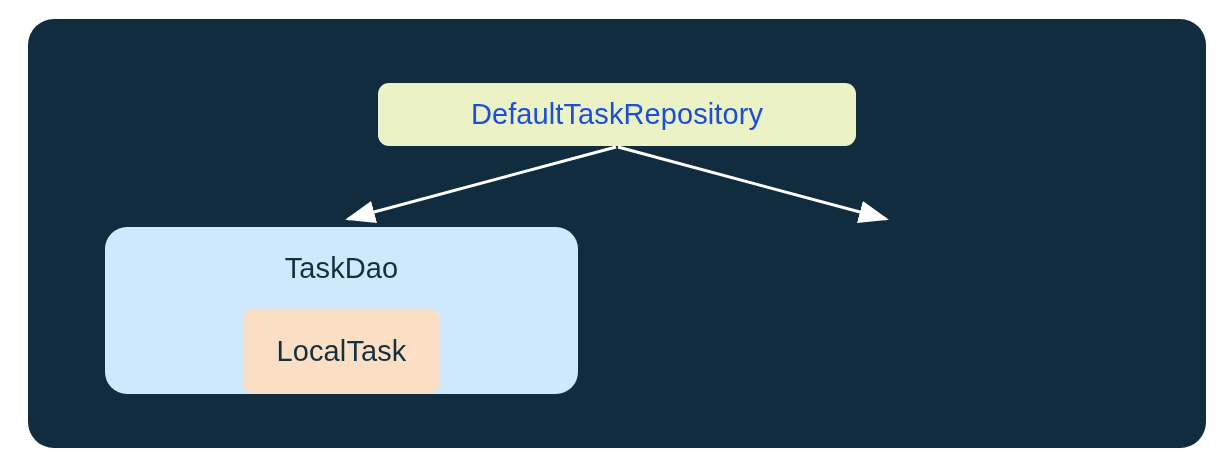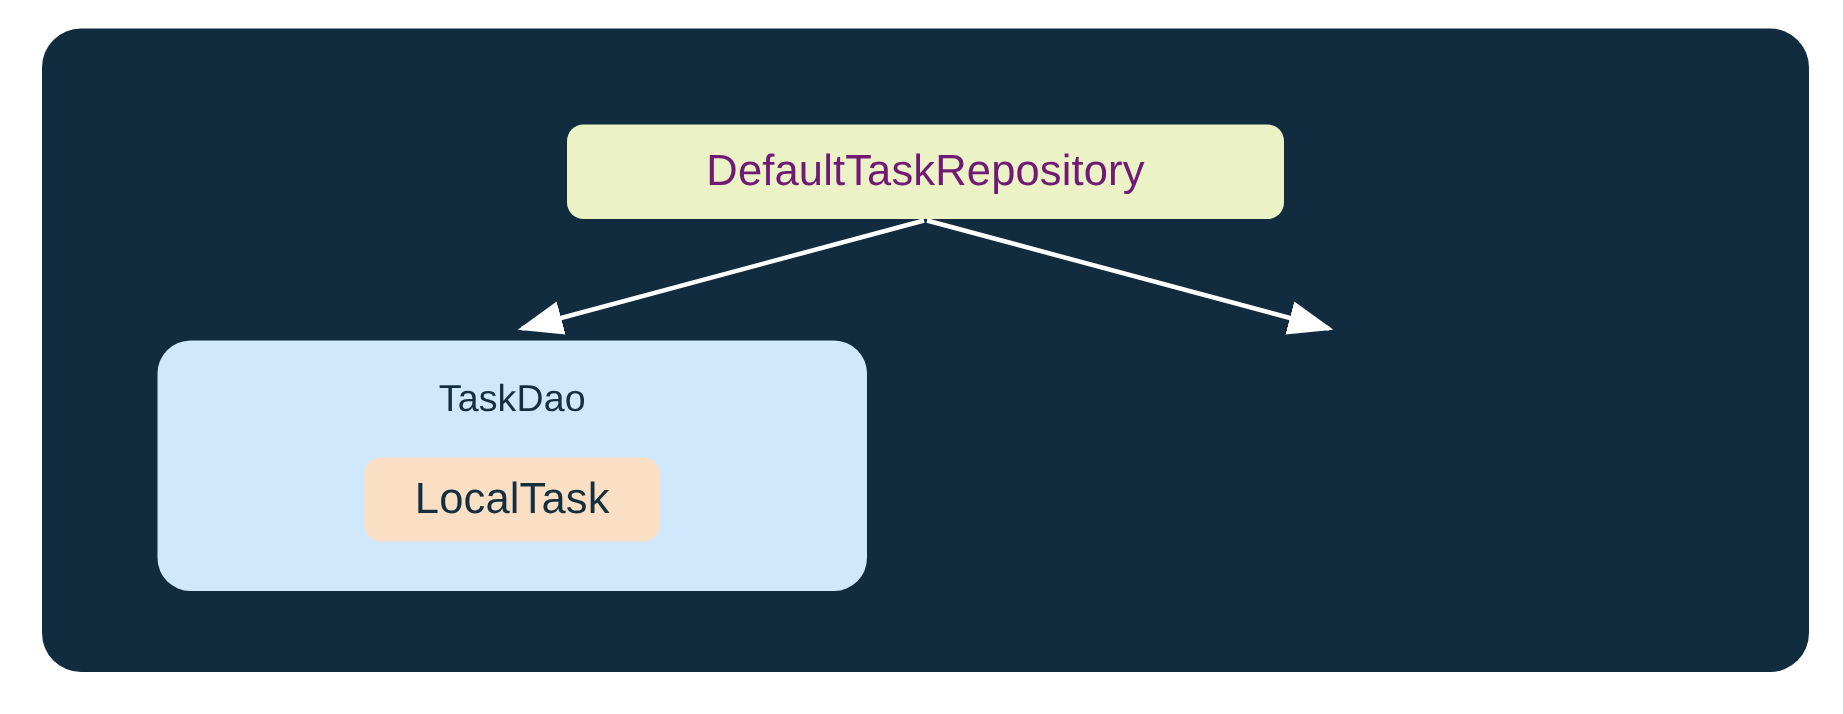--- a/index.html
+++ b/index.html
@@ -56,21 +56,21 @@
   .node-root {
     left: 378px;
     top: 83px;
     width: 478px;
     height: 63px;
     background: #eaf2c6;
     justify-content: center;
   }
   .node-root .node-title {
     font-size: 29px;
-    color: #701a75;
+    color: #1d4ed8;
     letter-spacing: 0.1px;
     line-height: 1;
   }
 
   
   .node-child {
     top: 227px;
     height: 167px;
     background: #d0e8fc;
     border-radius: 22px;
@@ -79,30 +79,30 @@
   }
   .node-child-left {
     left: 105px;
     width: 473px;
   }
   .node-child-right {
     left: 655px;
     width: 478px;
   }
   .node-child .node-title {
-    font-size: 25px;
+    font-size: 29px;
     color: #14303f;
     line-height: 1;
     letter-spacing: 0.1px;
   }
 
   
   .chip {
     margin-top: 26px;
-    height: 56px;
+    height: 84px;
     border-radius: 11px;
     background: #fbdfc4;
     display: flex;
     align-items: center;
     justify-content: center;
     box-sizing: border-box;
     padding: 0 34px;
   }
   .chip-label {
     font-size: 29px;

